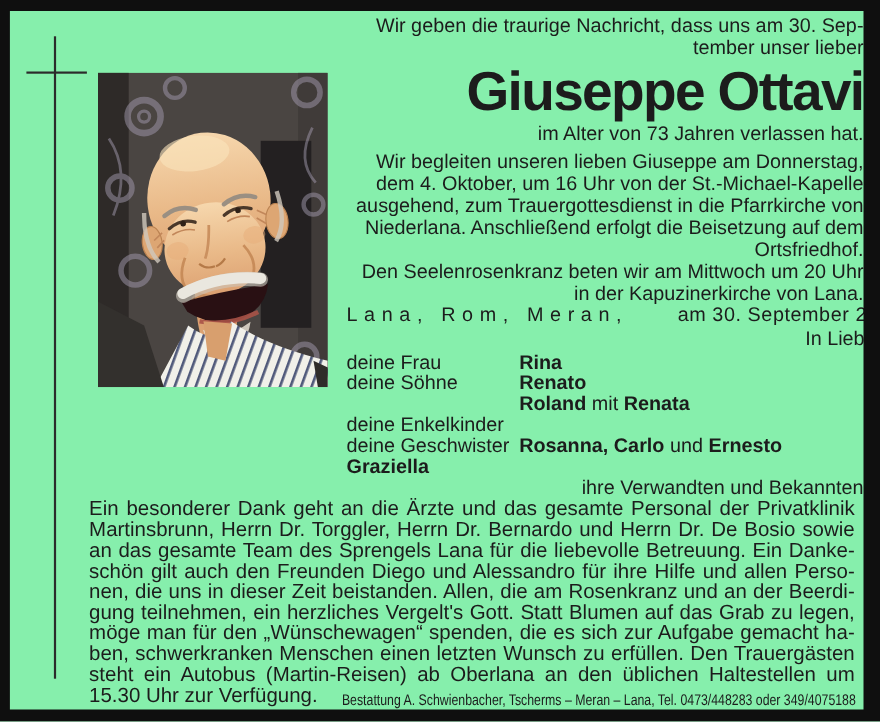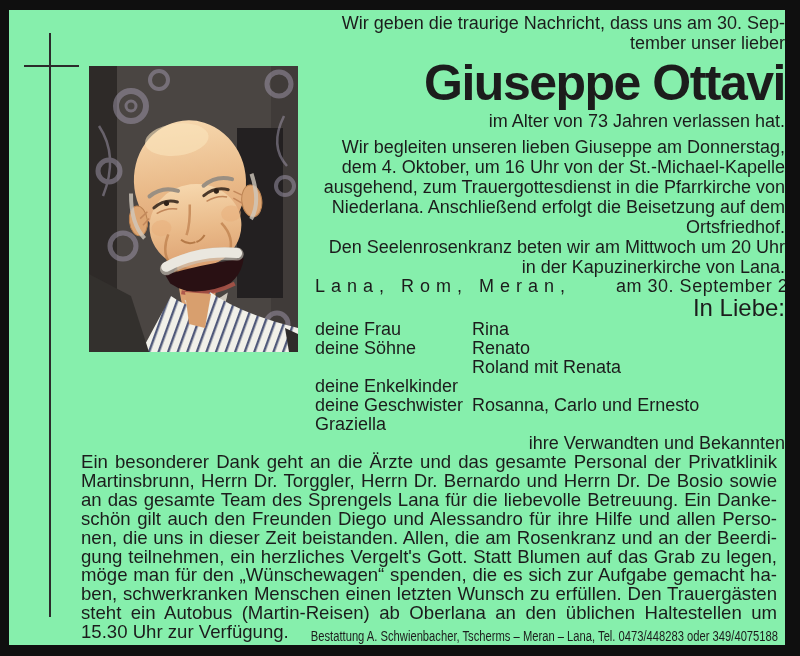--- a/index.html
+++ b/index.html
@@ -32,25 +32,25 @@
   .headline{
     position:absolute;left:0;top:47px;width:470px;margin:0;
     font-size:50px;line-height:52px;font-weight:bold;letter-spacing:-1.5px;
     text-align:center;white-space:nowrap;
   }
   .ageline{position:absolute;left:0;top:101px;width:470px;font-size:18px;line-height:20px;}
   .funeral-block{position:absolute;left:0;top:127px;width:470px;font-size:18px;line-height:20px;text-align:justify;}
   .dateline{position:absolute;left:0;top:266px;width:470px;font-size:18px;line-height:20px;white-space:nowrap;}
   .dateline .places{letter-spacing:6px;}
   .dateline .datepart{letter-spacing:0.5px;margin-left:40px;}
-  .inliebe{position:absolute;left:0;top:288px;width:470px;font-size:24px;line-height:20px;}
+  .inliebe{position:absolute;left:16px;top:288px;width:470px;font-size:18px;line-height:20px;}
   .family-block{position:absolute;left:0;top:310px;width:470px;font-size:18px;line-height:19px;}
   .fam-row{display:flex;}
   .fam-label{width:157px;flex:none;}
-  .fam-value b{font-weight:normal;}
+  .fam-value b{font-weight:bold;}
   .relatives{margin:0;}
   
   .thanks{
     position:absolute;left:81px;top:453px;width:696px;margin:0;
     font-size:18.6px;line-height:18.9px;text-align:justify;
   }
   
   .attribution{
     position:absolute;right:22px;bottom:13px;margin:0;
     font-size:14px;line-height:14px;white-space:nowrap;

